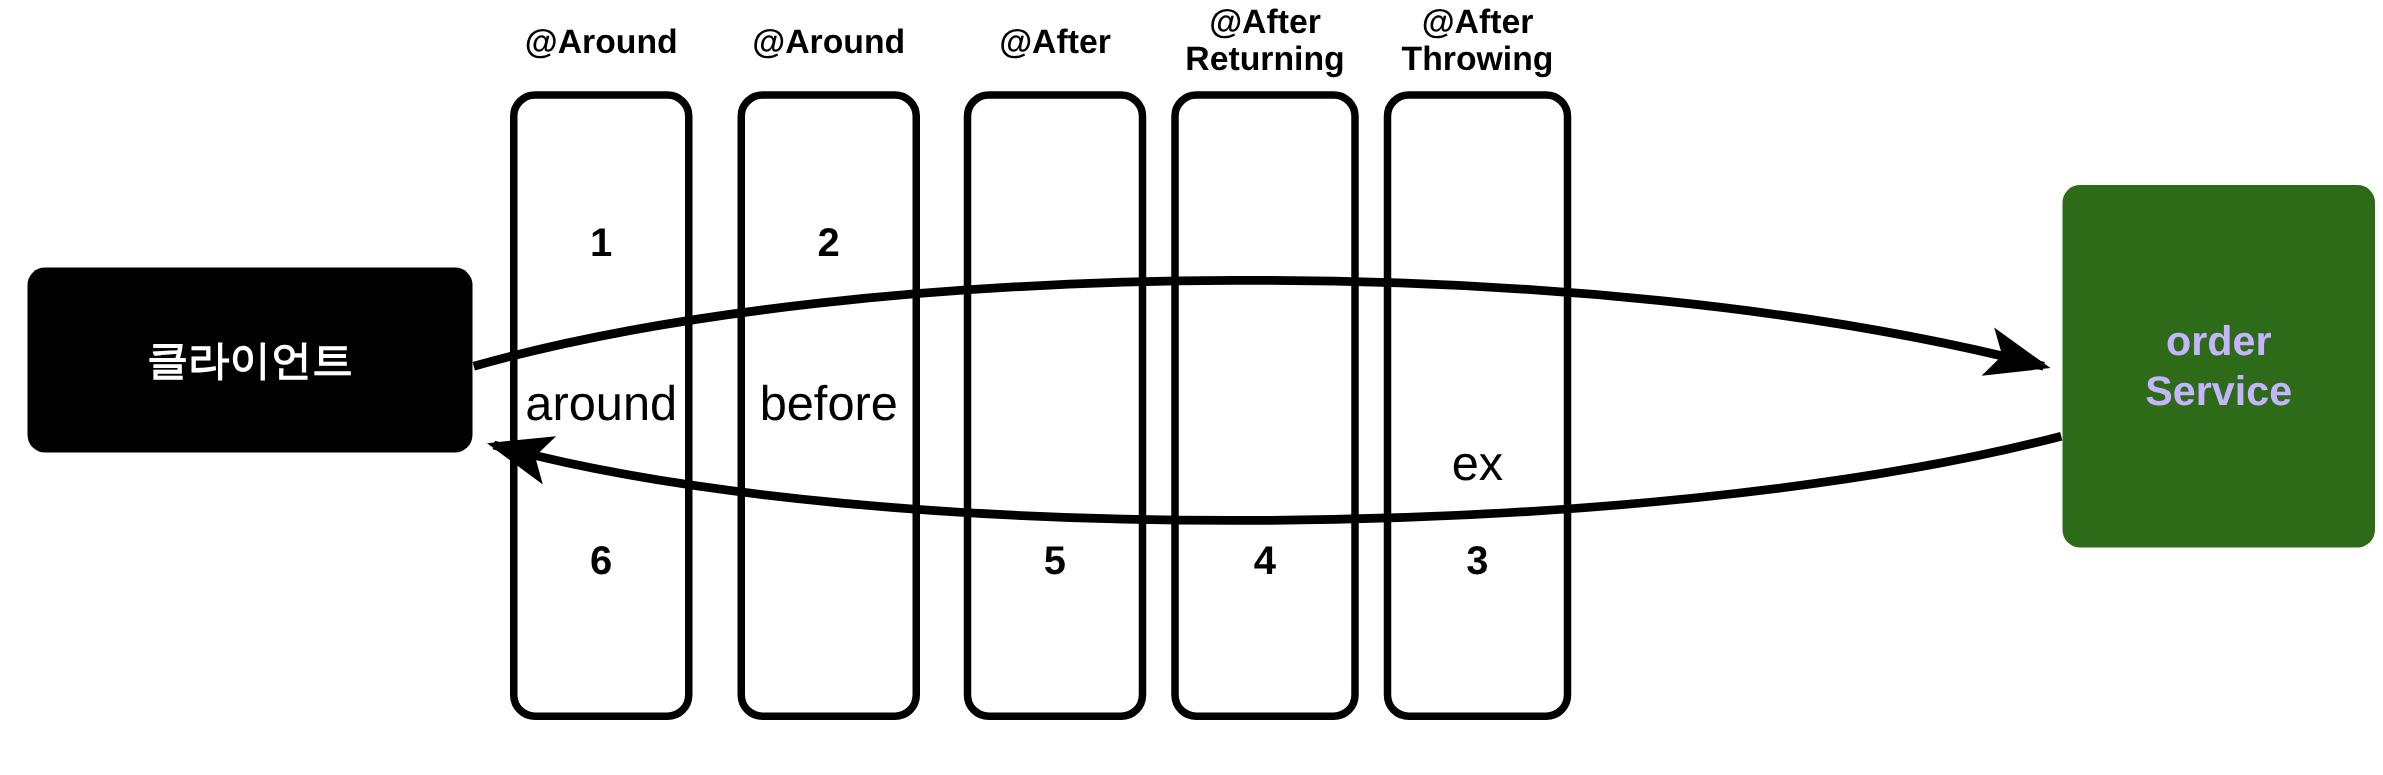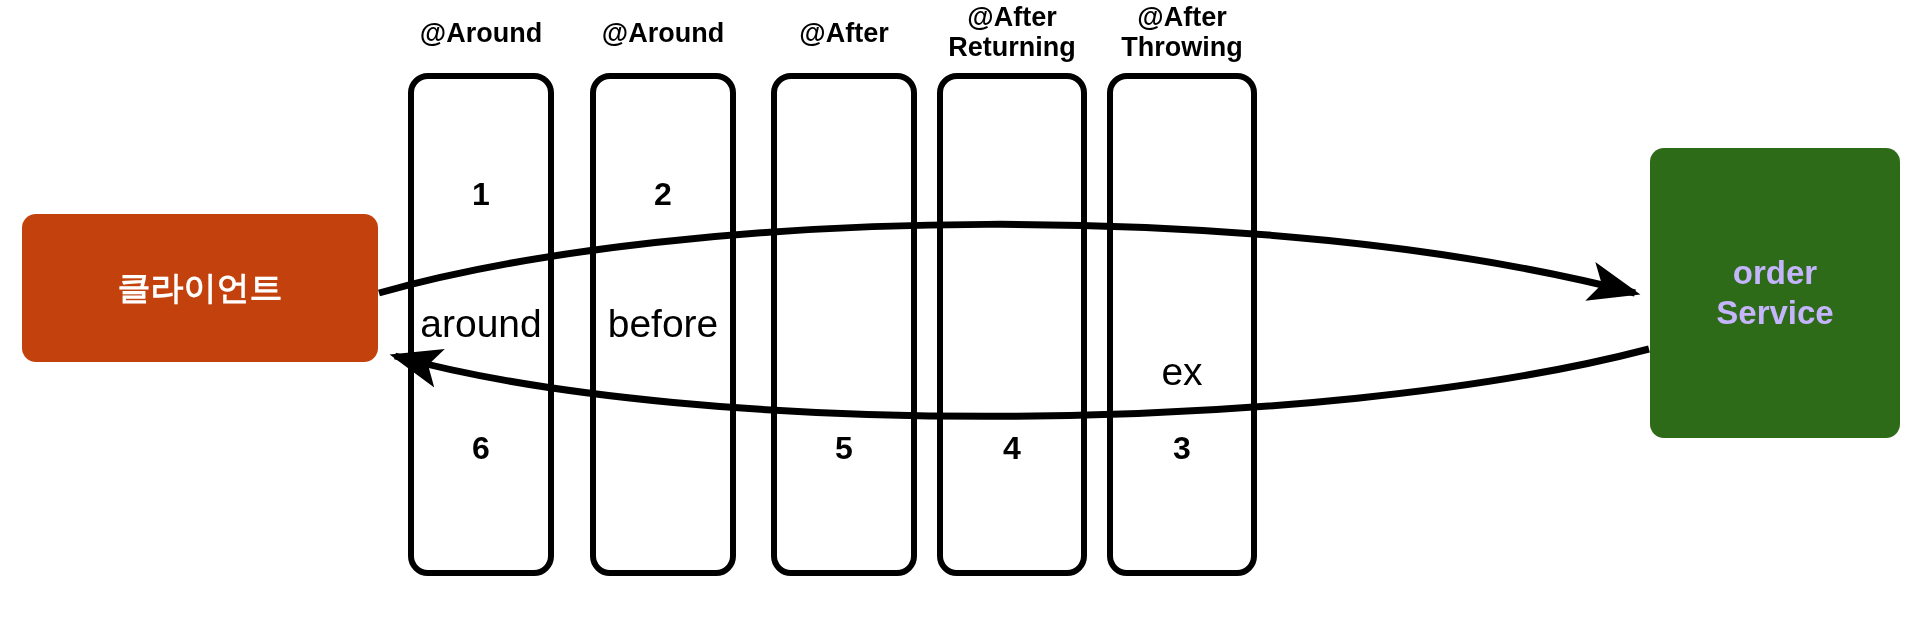--- a/index.html
+++ b/index.html
@@ -142,21 +142,21 @@
       <marker id="head-left" markerWidth="9" markerHeight="9" refX="6.6" refY="3.1" orient="auto" markerUnits="strokeWidth">
         <path d="M0,0.25 L7.4,3.1 L0,5.95 L1.7,3.1 Z" fill="#000000"></path>
       </marker>
     </defs>
 
     <path d="M 379,293 C 690,205 1270,198 1635,293" fill="none" stroke="#000000" stroke-width="7" marker-end="url(#head-right)"></path>
 
     <path d="M 1649,349 C 1320,435 700,440 395,356" fill="none" stroke="#000000" stroke-width="7" marker-end="url(#head-left)"></path>
   </svg>
 
-  <div class="node" id="node-client" style="background: #c2410c; color: rgb(255, 255, 255);">
+  <div class="node" id="node-client" style="background: #000000; color: rgb(255, 255, 255);">
     <span class="node-label">클라이언트</span>
   </div>
 
   <div class="node" id="node-service" style="background: rgb(46, 107, 24); color: #c4b5fd;">
     <span class="node-label">order
 Service</span>
   </div>
 
 </div>
 

